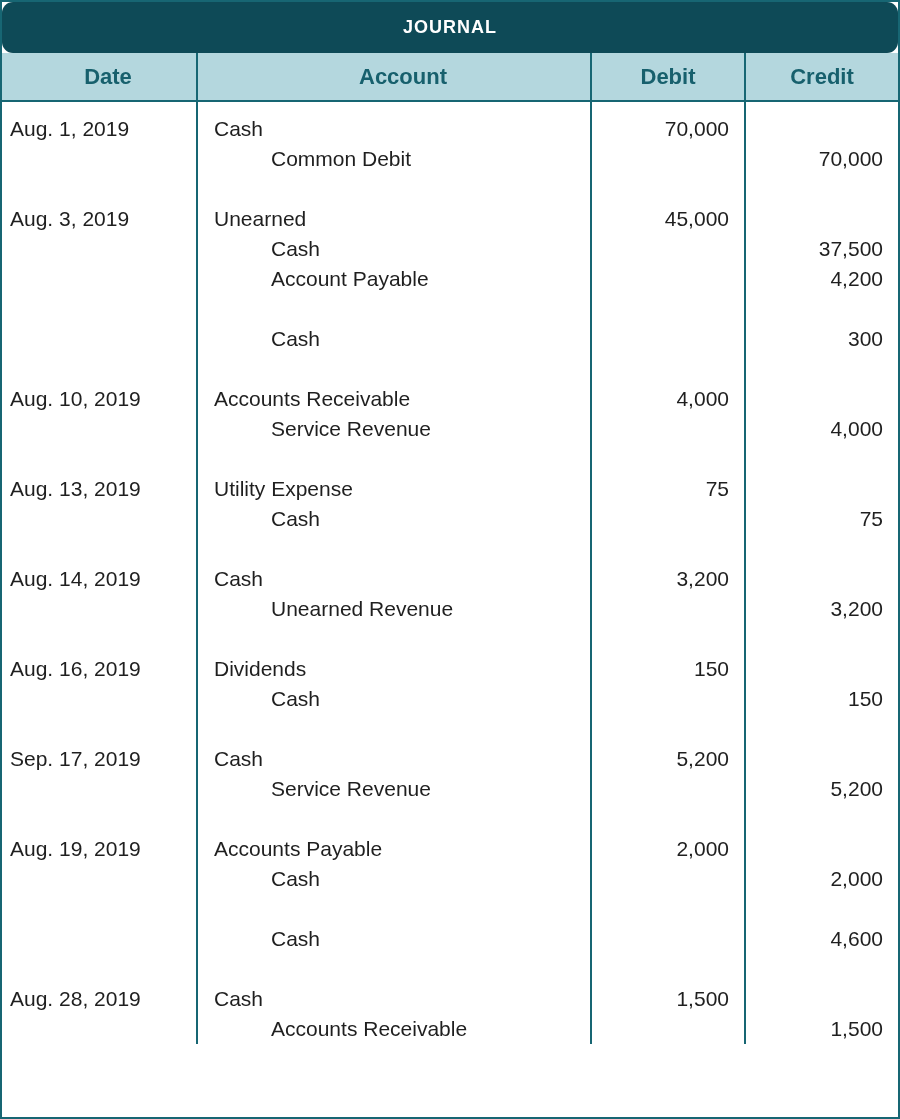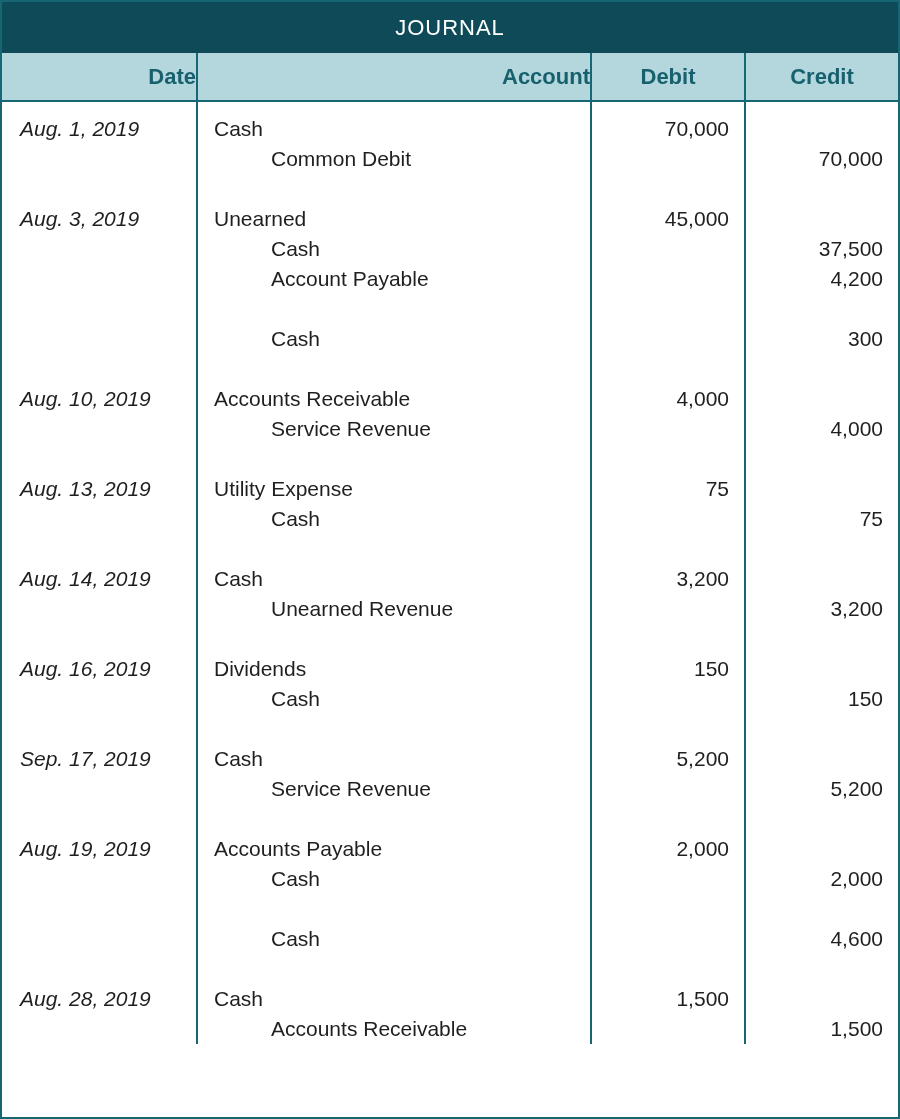--- a/index.html
+++ b/index.html
@@ -23,58 +23,59 @@
     background: #ffffff;
     display: flex;
     flex-direction: column;
     overflow: hidden;
   }
   .title-band {
     height: 51px;
     flex: 0 0 51px;
     background: var(--title-bg);
     color: var(--title-text);
-    font-size: 22px;
-    font-weight: normal;
+    font-size: 18px;
+    font-weight: bold;
     letter-spacing: 1px;
     display: flex;
     align-items: center;
     justify-content: center;
+    border-radius: 11px;
   }
   table {
     width: 100%;
     border-collapse: collapse;
     table-layout: fixed;
   }
   col.c1 { width: 195px; }
   col.c2 { width: 394px; }
   col.c3 { width: 154px; }
   col.c4 { width: 153px; }
   th, td { vertical-align: middle; }
   th + th, td + td { border-left: 2px solid var(--border); }
   thead th {
     height: 48px;
     background: var(--header-bg);
     border-bottom: 2px solid var(--border);
     color: var(--header-text);
     font-size: 22px;
     font-weight: bold;
   }
-  thead th.h-left { text-align: right; padding-left: 18px; }
+  thead th.h-left { text-align: center; padding-left: 18px; }
   thead th.h-center { text-align: center; }
   tbody td {
     height: 30px;
     font-size: 21px;
     color: var(--body-text);
     white-space: nowrap;
     overflow: hidden;
   }
   tbody tr.pad-row td { height: 13px; }
   tbody tr.spacer-row td { height: 30px; }
-  td.c-date { padding-left: 18px; font-style: italic; }
+  td.c-date { padding-left: 8px; }
   td.c-account { padding-left: 16px; }
   td.c-account.indent { padding-left: 73px; }
   td.c-debit, td.c-credit { text-align: right; padding-right: 15px; }
 </style>
 </head>
 <body>
 
 <div class="journal">
   <div class="title-band">JOURNAL</div>
   <table>

